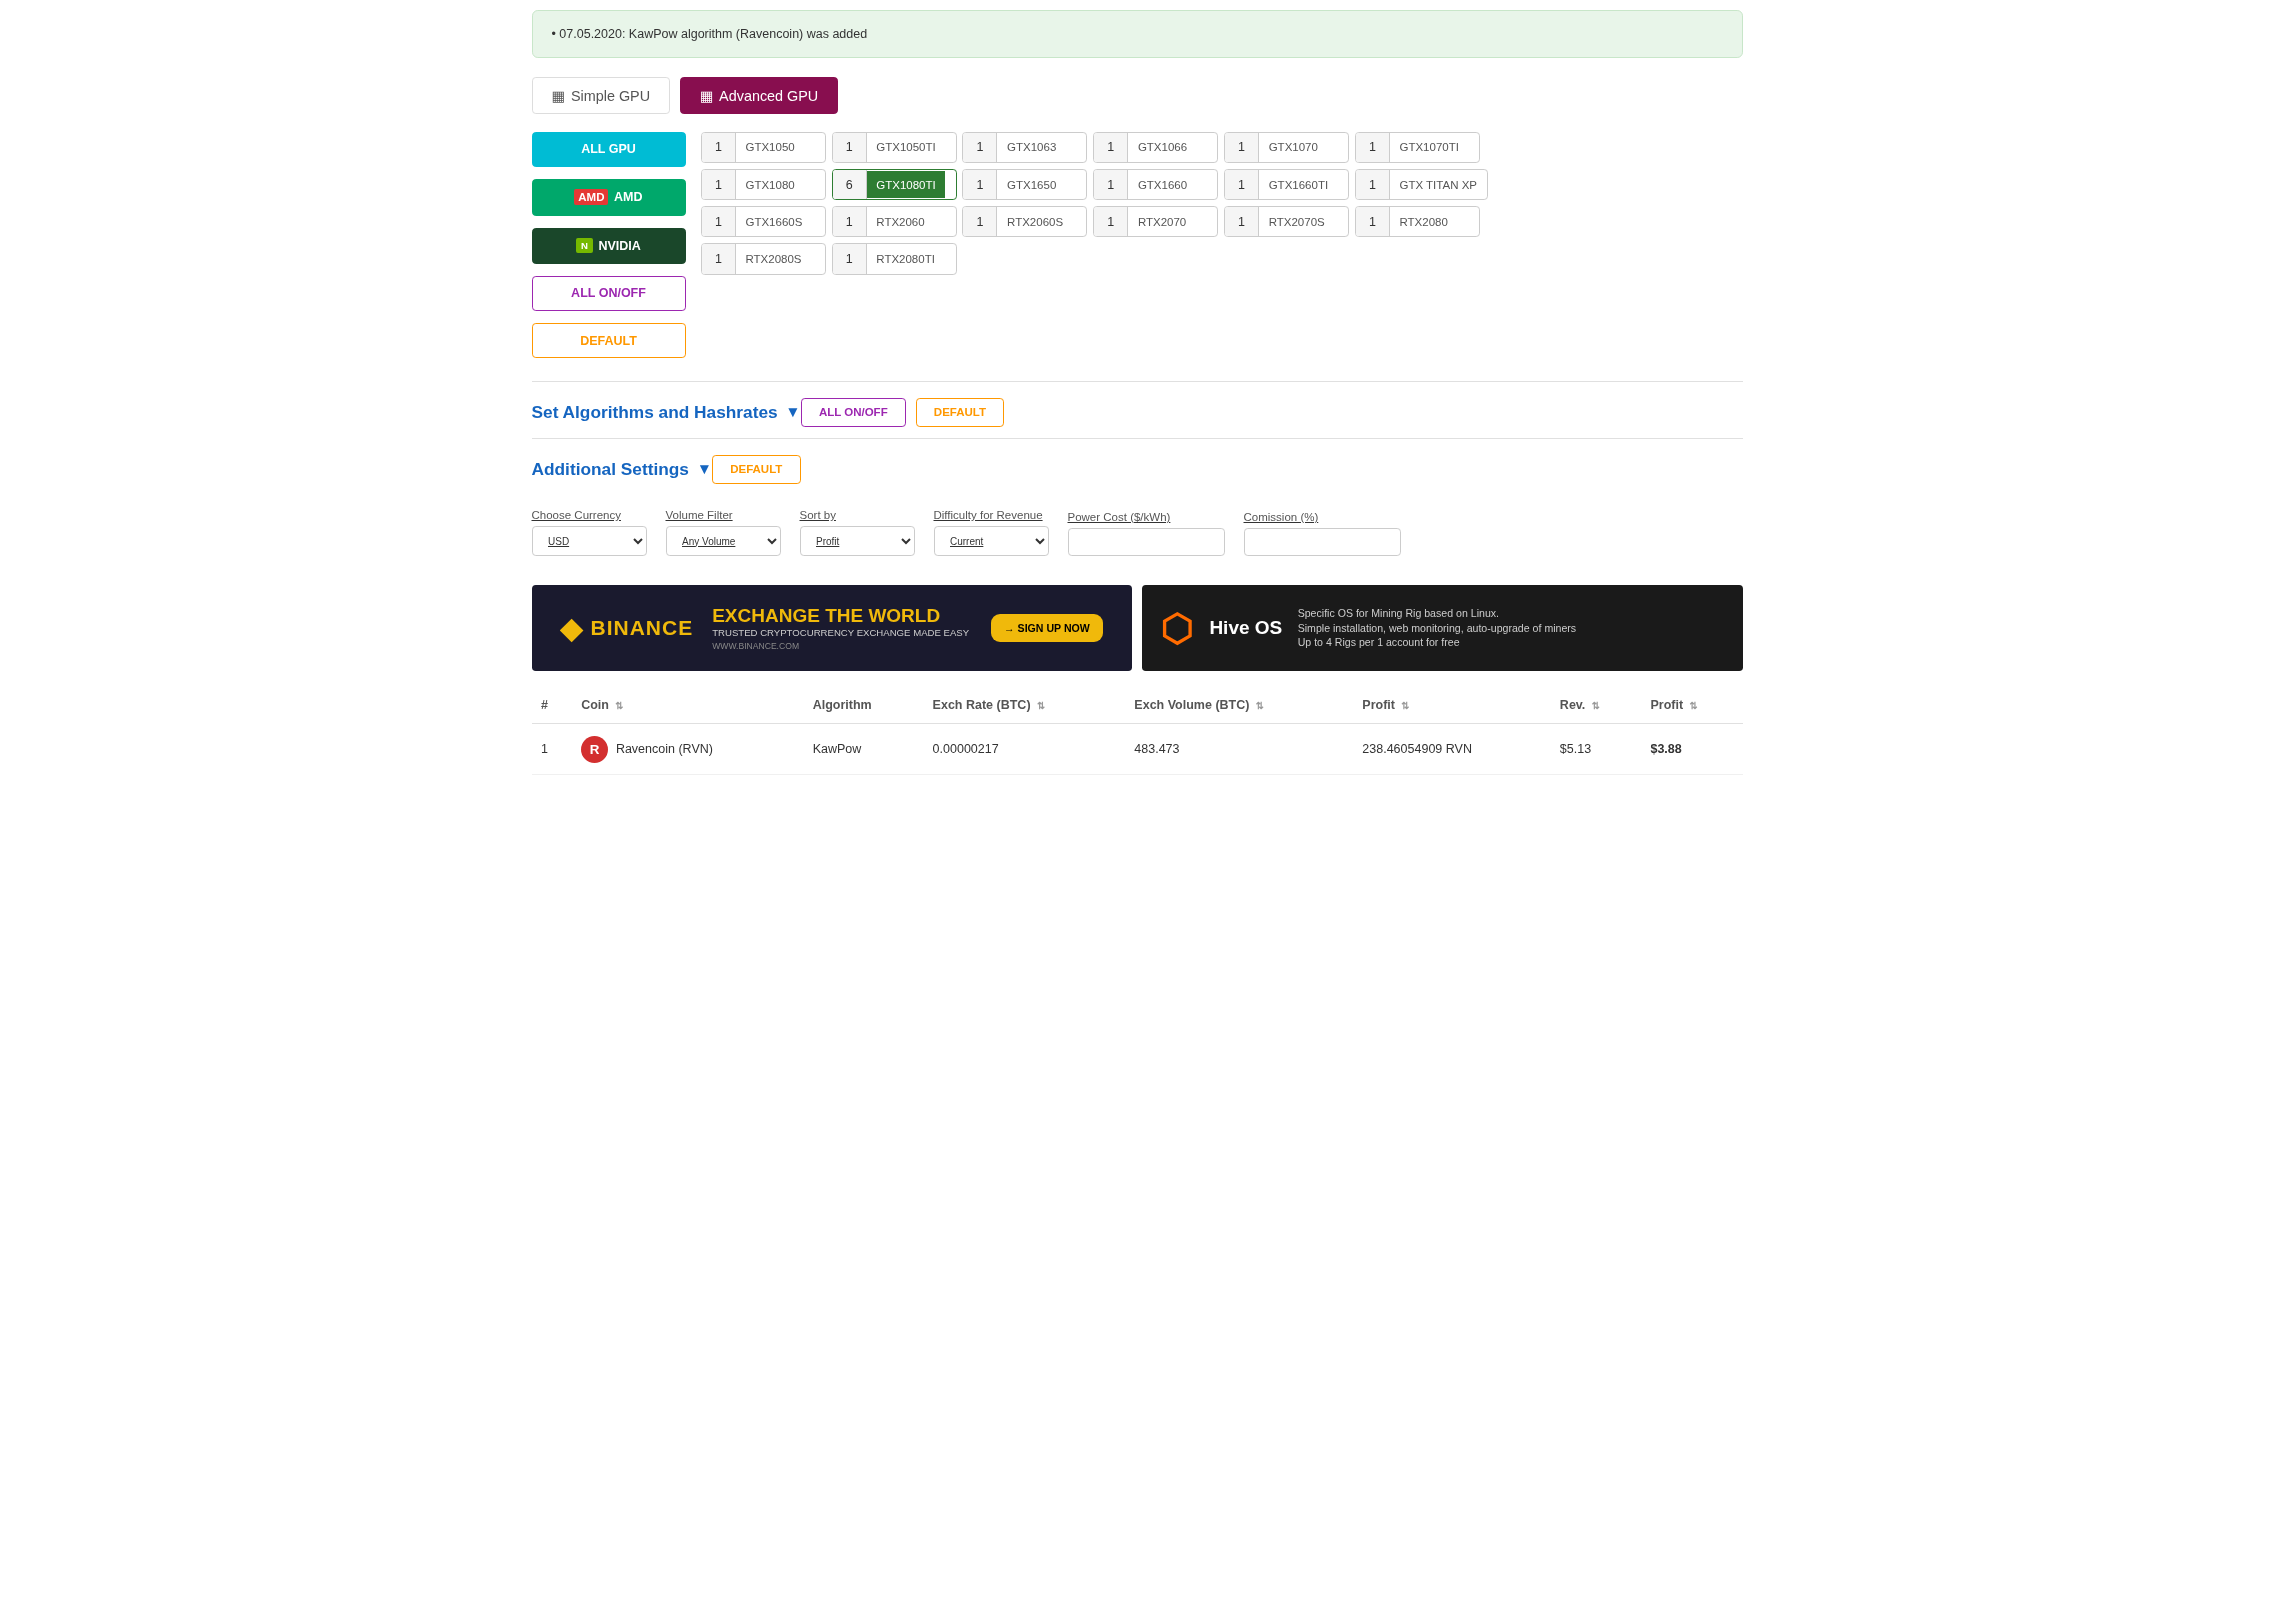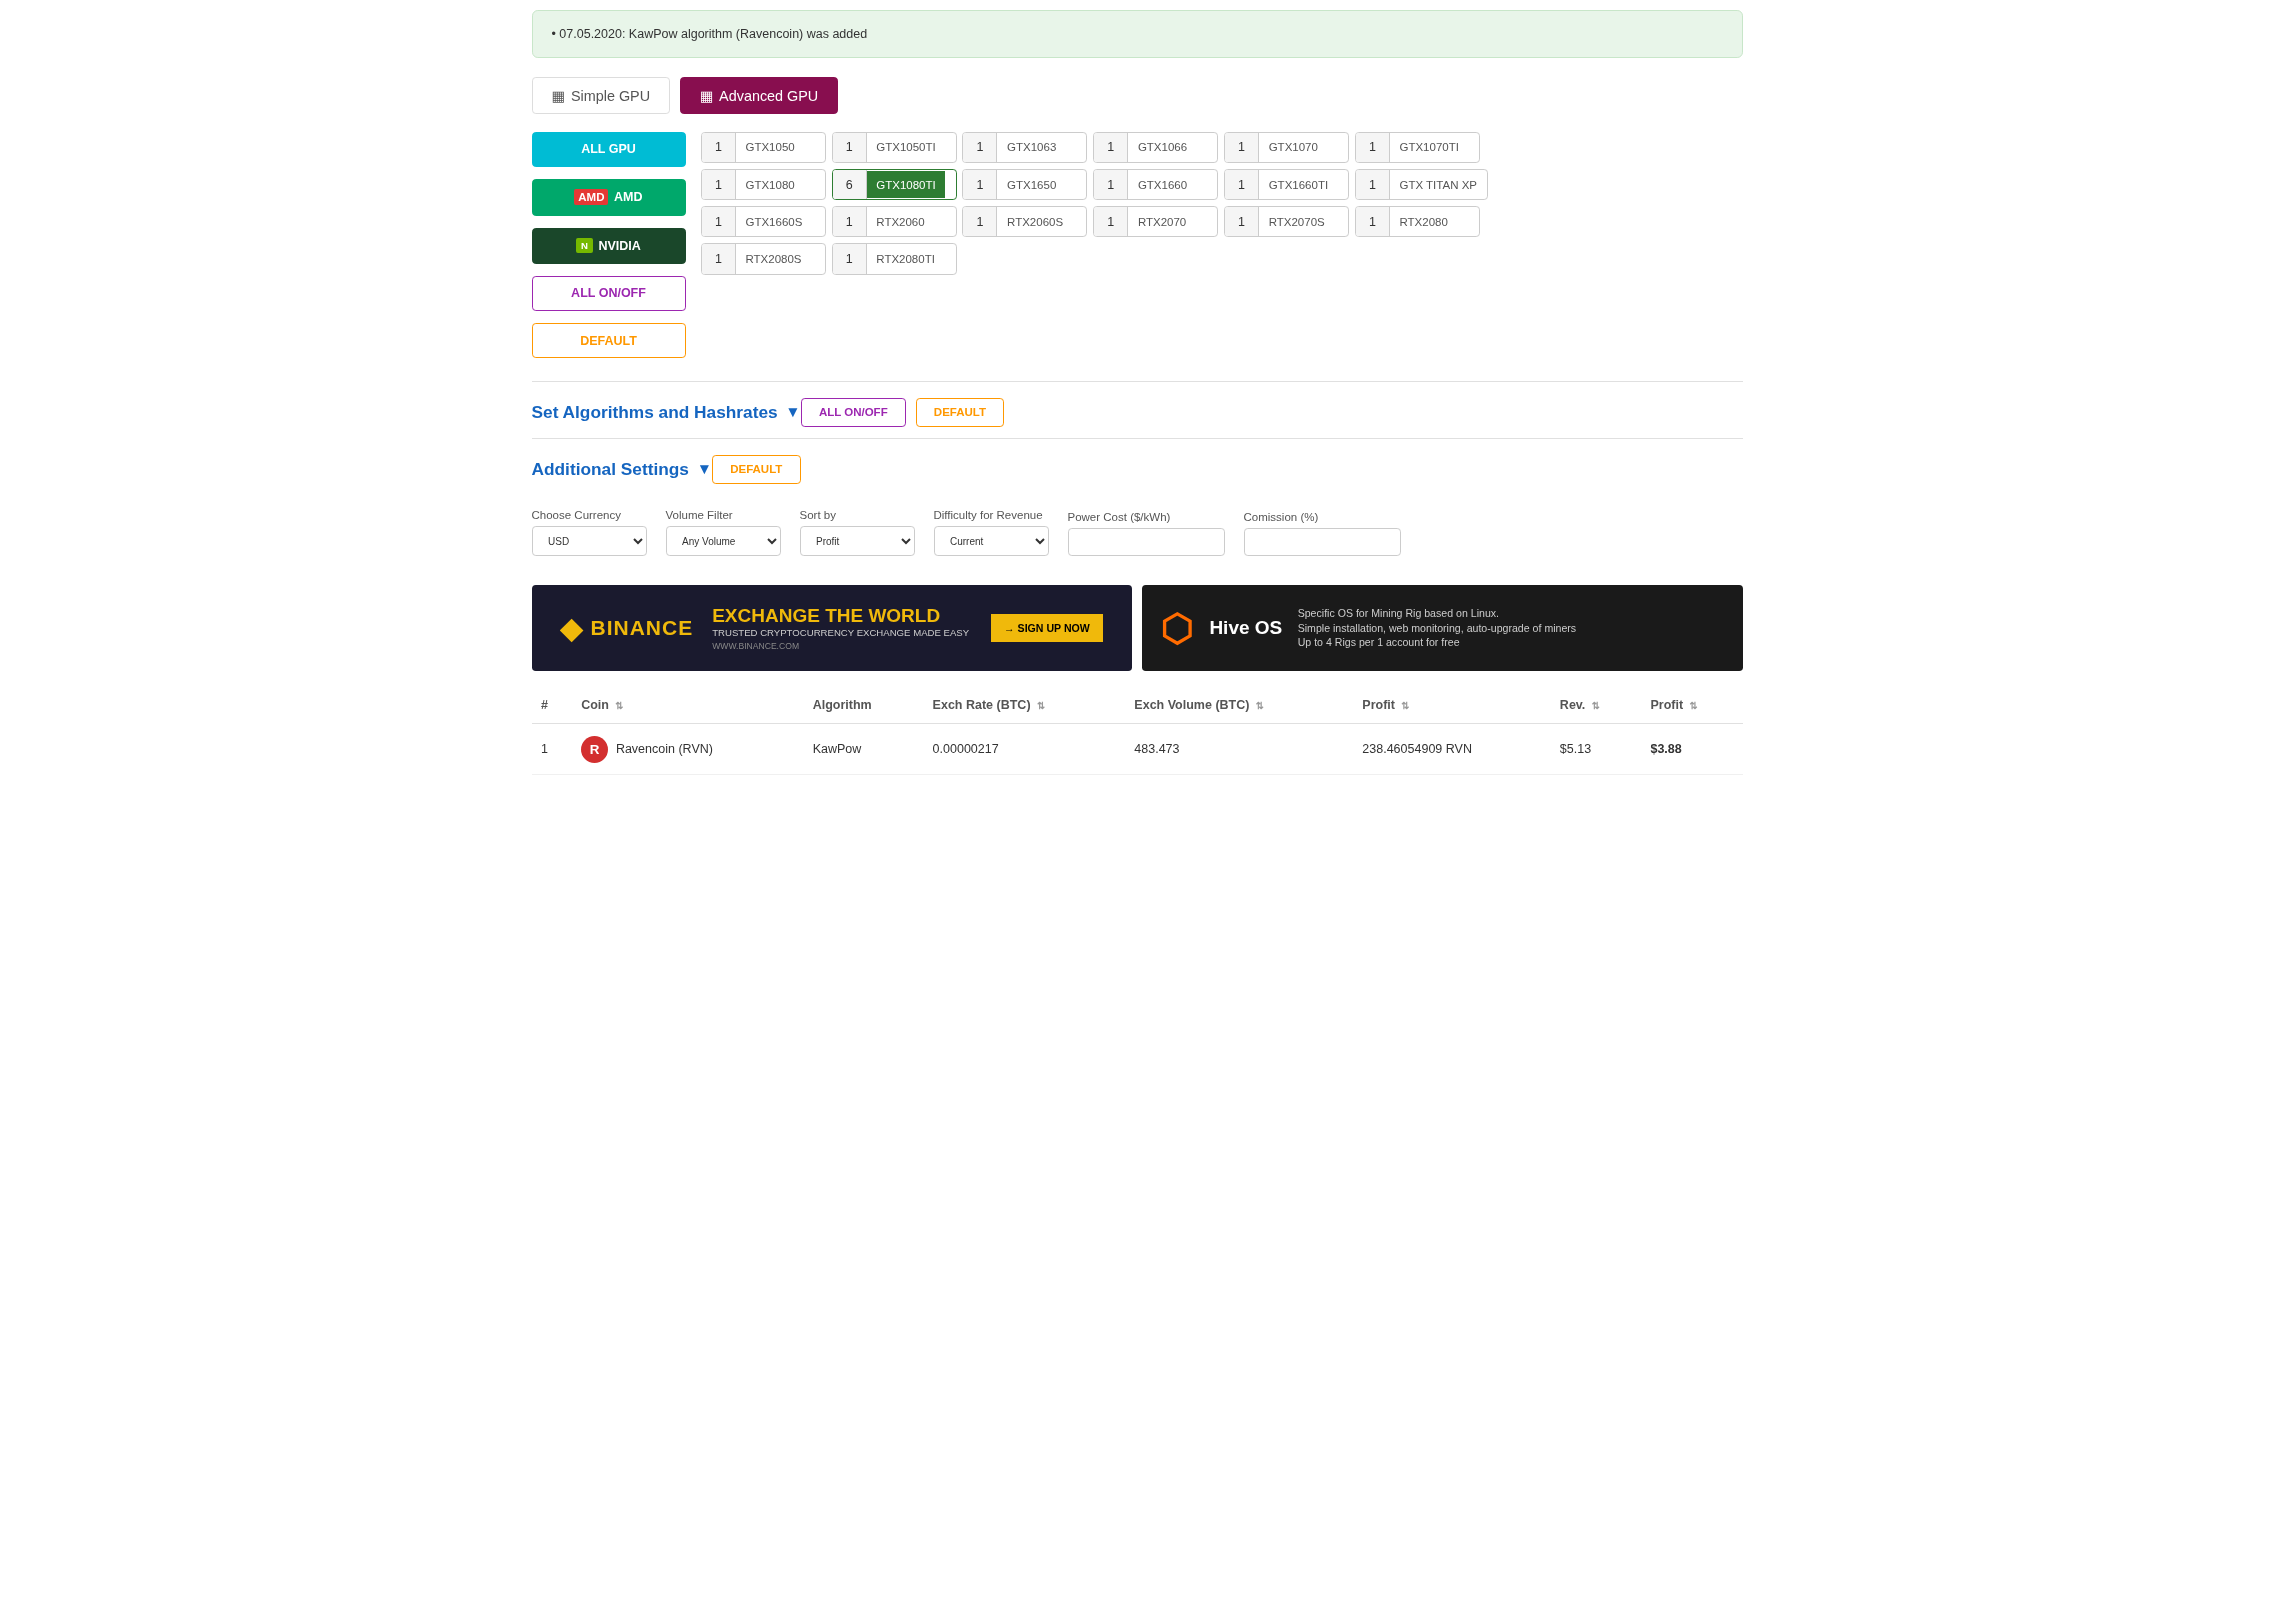--- a/index.html
+++ b/index.html
@@ -71,38 +71,38 @@
       padding: 7.7px 17.3px; border: 1.9px solid #9c27b0; color: #9c27b0;
       background: #fff; border-radius: 3.8px; cursor: pointer; font-size: 11.5px; font-weight: 600;
     }
     .btn-outline-orange {
       padding: 7.7px 17.3px; border: 1.9px solid #ff9800; color: #ff9800;
       background: #fff; border-radius: 3.8px; cursor: pointer; font-size: 11.5px; font-weight: 600;
     }
 
     
     .settings-row { display: flex; gap: 19px; flex-wrap: wrap; padding: 13.4px 0; align-items: flex-end; }
-    .settings-field { display: flex; flex-direction: column; gap: 4.8px; }
+    .settings-field { display: flex; flex-direction: column; gap: 4.8px; text-decoration: underline; }
     .settings-field label { font-size: 11.5px; color: #555; }
     .settings-field select, .settings-field input {
       padding: 7.7px 11.5px; border: 1px solid #ccc; border-radius: 3.8px;
       font-size: 10px; color: #333; background: #fff; min-width: 115px;
     }
     .settings-field select { appearance: auto; }
 
     
     .banner-row { display: flex; gap: 9.6px; margin: 15.4px 0; }
     .banner { flex: 1; height: 86px; border-radius: 3.8px; overflow: hidden; display: flex; align-items: center; justify-content: center; }
     .banner.binance { background: #1a1a2e; }
     .banner.hiveos { background: #1a1a1a; }
     .banner-binance-inner { display: flex; align-items: center; gap: 19px; width: 100%; padding: 0 29px; }
     .binance-logo { color: #f0b90b; font-size: 27px; font-weight: 900; display: flex; align-items: center; gap: 7.7px; }
     .binance-text { color: #f0b90b; font-size: 21px; font-weight: 900; letter-spacing: 1px; }
     .binance-sub { color: #ccc; font-size: 9.6px; }
-    .binance-signup { background: #f0b90b; color: #000; padding: 7.7px 13.4px; border-radius: 0; font-size: 10.6px; font-weight: 700; white-space: nowrap; }
+    .binance-signup { background: #f0b90b; color: #000; padding: 7.7px 13.4px; border-radius: 9px; font-size: 10.6px; font-weight: 700; white-space: nowrap; }
     .hiveos-inner { display: flex; align-items: center; gap: 15.4px; width: 100%; padding: 0 19px; }
     .hiveos-brand { color: #fff; font-size: 19px; font-weight: 700; }
     .hiveos-desc { color: #ccc; font-size: 10.6px; line-height: 1.4; }
 
     
     .results-table { width: 100%; border-collapse: collapse; }
     .results-table th {
       padding: 11.5px 9.6px; text-align: left; font-size: 12.5px; color: #555;
       border-bottom: 1.9px solid #e0e0e0; font-weight: 600; white-space: nowrap;
     }

